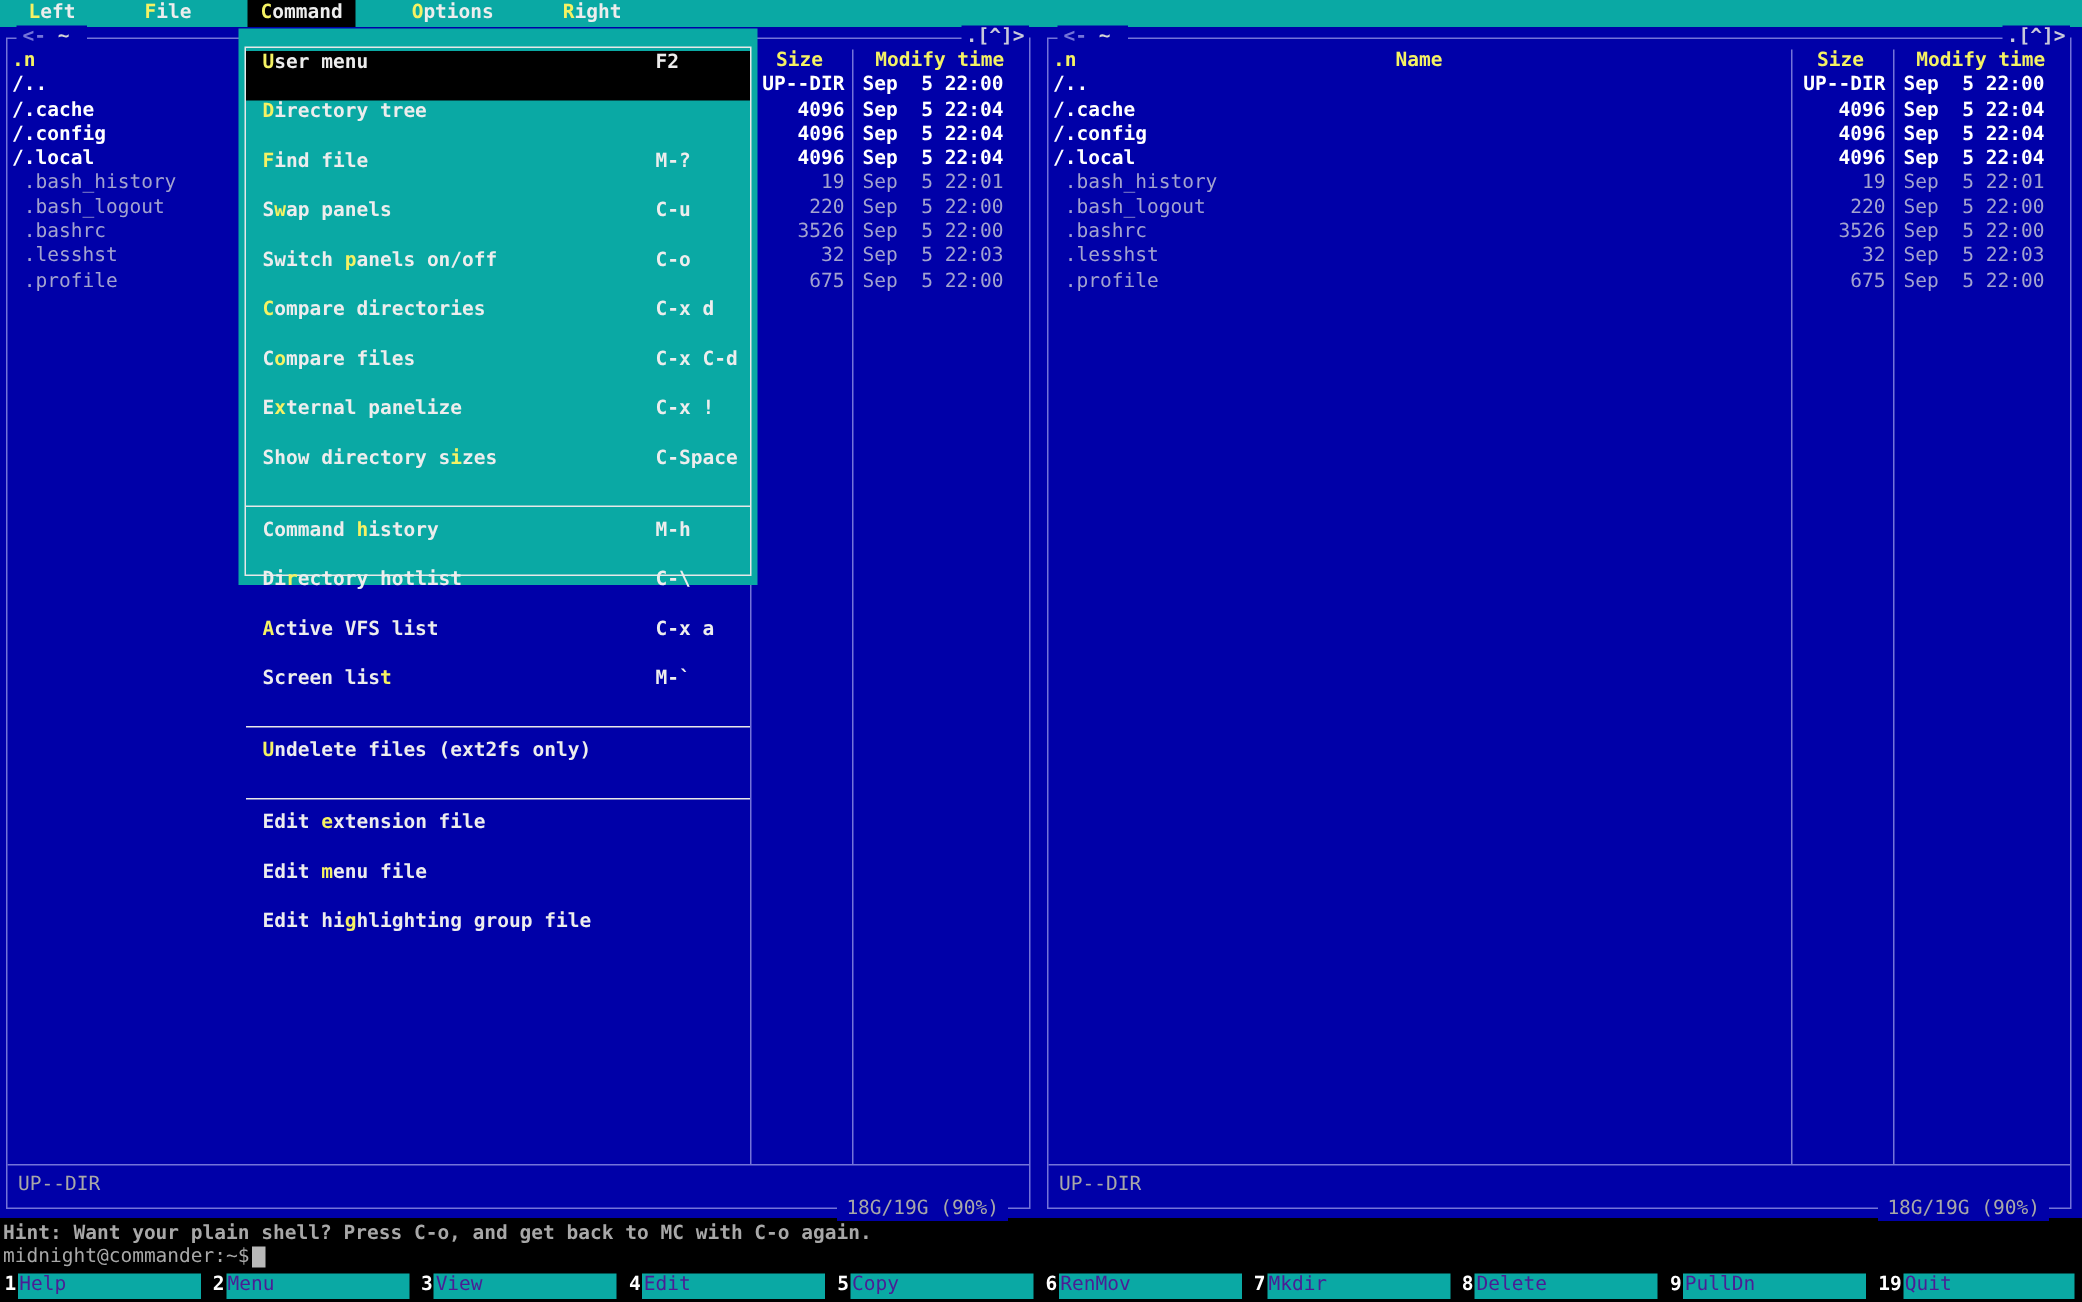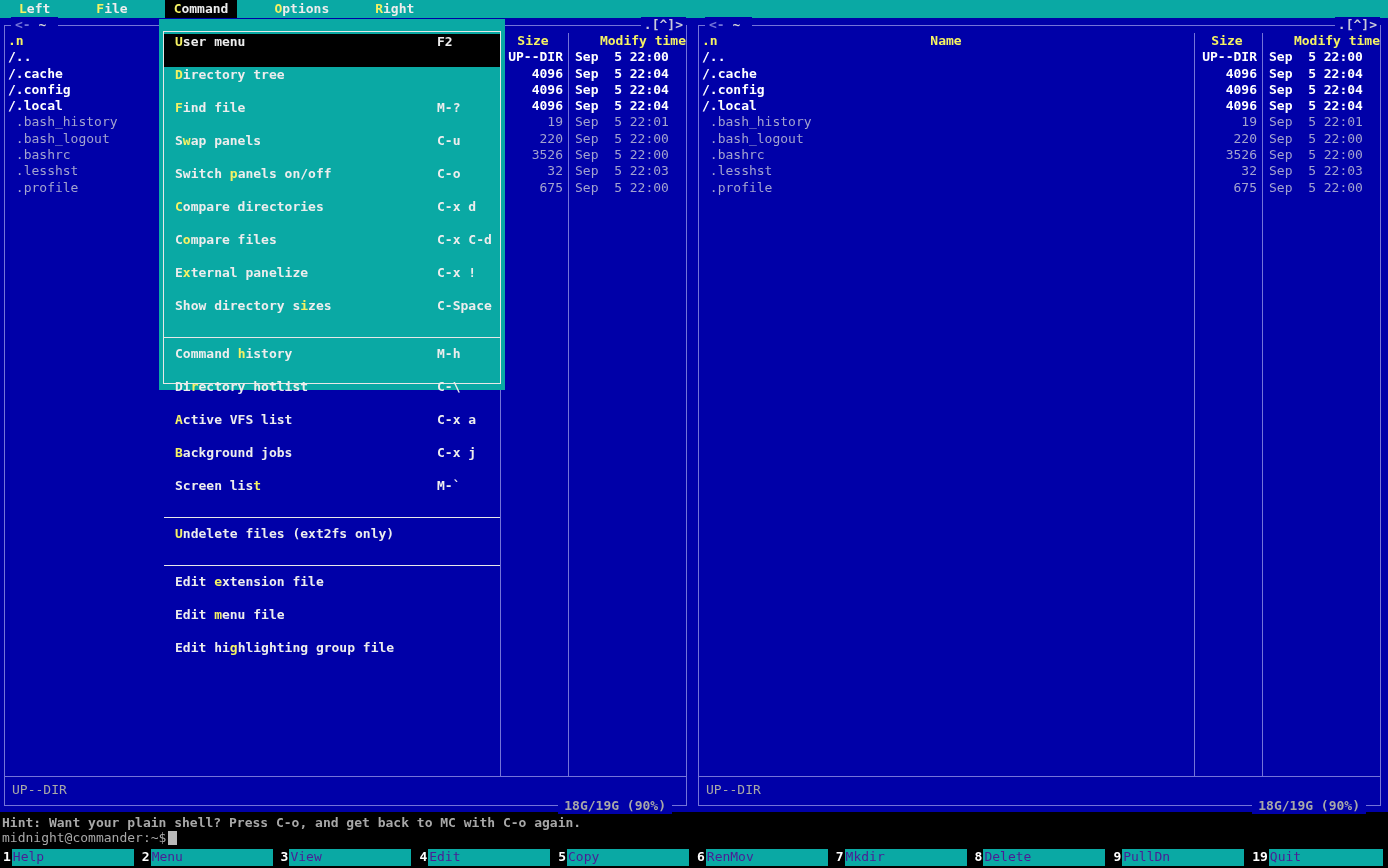--- a/index.html
+++ b/index.html
@@ -37,30 +37,30 @@
   .prows{position:absolute;left:5px;top:15px;right:8px;display:grid;grid-auto-rows:16.3px;z-index:1}
   .prow{display:grid;grid-template-columns:1fr 68px 119px;white-space:pre;overflow:hidden}
   .c{overflow:hidden}
   .c.name{padding-left:3px}
   .c.size{text-align:right;padding-right:4px}
   .c.mod{padding-left:8px}
   .prow.head{color:var(--yellow)}
   .prow.head .name{position:relative;text-align:center;padding-left:0}
   .prow.head .sort{position:absolute;left:3px;top:0}
   .prow.head .size{text-align:center;padding-right:0}
-  .prow.head .mod{text-align:right;padding-left:0}
+  .prow.head .mod{text-align:center;padding-left:0}
   .prow.dir{color:#ffffff;font-weight:bold}
   .prow.file{color:var(--filegray);font-weight:normal}
   .vline{position:absolute;width:1px;top:15px;height:743px;background:var(--frame)}
   .v1{left:500px}
   .v2{left:568px}
   .msep{position:absolute;left:5px;right:8px;top:758px;height:1px;background:var(--frame)}
   .mstatus{position:absolute;left:12px;top:764px;color:var(--gray);font-weight:normal;white-space:pre}
   .usage{position:absolute;right:22px;top:780px;background:var(--blue);padding:0 6px;
-    color:var(--gray);font-weight:bold;white-space:pre;z-index:2}
+    color:var(--gray);font-weight:normal;white-space:pre;z-index:2}
   
   .dropdown{position:absolute;left:159px;top:19px;width:346px;height:371px;background:var(--teal);z-index:10}
   .dd-frame{position:absolute;left:4px;right:4px;top:12px;bottom:6px;border:1px solid #e8e8e8;padding-top:2px}
   .dd-item{height:33px;display:flex;color:var(--white);padding:0 8px 0 11px;white-space:pre;cursor:default}
   .dd-item .lbl{width:262px;overflow:hidden}
   .dd-item .sc{flex:1}
   .dd-item.sel{background:#000}
   .dd-sep{height:7px;border-bottom:1px solid #e8e8e8;margin-bottom:8px}
   
   .hintline{position:absolute;left:2px;top:815px;height:16px;color:var(--gray);
@@ -137,21 +137,20 @@
       <div class="dd-item"><span class="lbl"><span>S</span><span class="hk">w</span><span>ap panels</span></span><span class="sc">C-u</span></div>
       <div class="dd-item"><span class="lbl"><span>Switch </span><span class="hk">p</span><span>anels on/off</span></span><span class="sc">C-o</span></div>
       <div class="dd-item"><span class="lbl"><span></span><span class="hk">C</span><span>ompare directories</span></span><span class="sc">C-x d</span></div>
       <div class="dd-item"><span class="lbl"><span>C</span><span class="hk">o</span><span>mpare files</span></span><span class="sc">C-x C-d</span></div>
       <div class="dd-item"><span class="lbl"><span>E</span><span class="hk">x</span><span>ternal panelize</span></span><span class="sc">C-x !</span></div>
       <div class="dd-item"><span class="lbl"><span>Show directory s</span><span class="hk">i</span><span>zes</span></span><span class="sc">C-Space</span></div>
       <div class="dd-sep"></div>
       <div class="dd-item"><span class="lbl"><span>Command </span><span class="hk">h</span><span>istory</span></span><span class="sc">M-h</span></div>
       <div class="dd-item"><span class="lbl"><span>Di</span><span class="hk">r</span><span>ectory hotlist</span></span><span class="sc">C-\</span></div>
       <div class="dd-item"><span class="lbl"><span></span><span class="hk">A</span><span>ctive VFS list</span></span><span class="sc">C-x a</span></div>
-      <div class="dd-item"><span class="lbl"><span></span><span class="hk">B</span><span>ackground jobs</span></span><span class="sc">C-x j</span></div>
       <div class="dd-item"><span class="lbl"><span>Screen lis</span><span class="hk">t</span><span></span></span><span class="sc">M-`</span></div>
       <div class="dd-sep"></div>
       <div class="dd-item"><span class="lbl"><span></span><span class="hk">U</span><span>ndelete files (ext2fs only)</span></span><span class="sc"></span></div>
       <div class="dd-sep"></div>
       <div class="dd-item"><span class="lbl"><span>Edit </span><span class="hk">e</span><span>xtension file</span></span><span class="sc"></span></div>
       <div class="dd-item"><span class="lbl"><span>Edit </span><span class="hk">m</span><span>enu file</span></span><span class="sc"></span></div>
       <div class="dd-item"><span class="lbl"><span>Edit hi</span><span class="hk">g</span><span>hlighting group file</span></span><span class="sc"></span></div>
     </div>
 </div>
 

